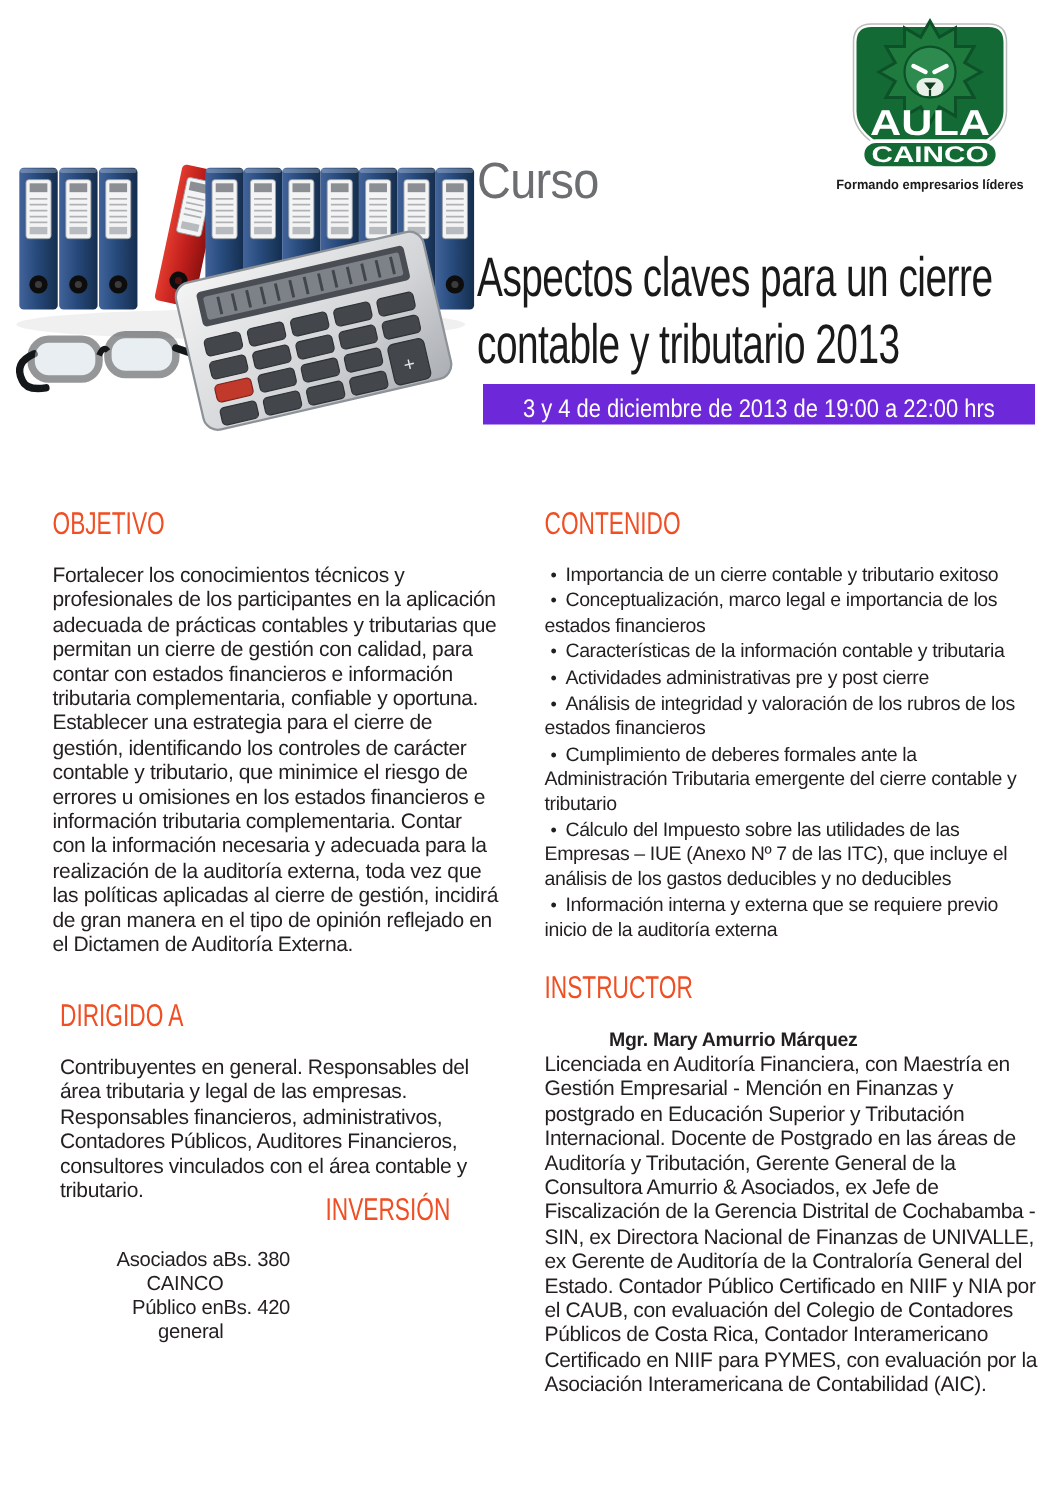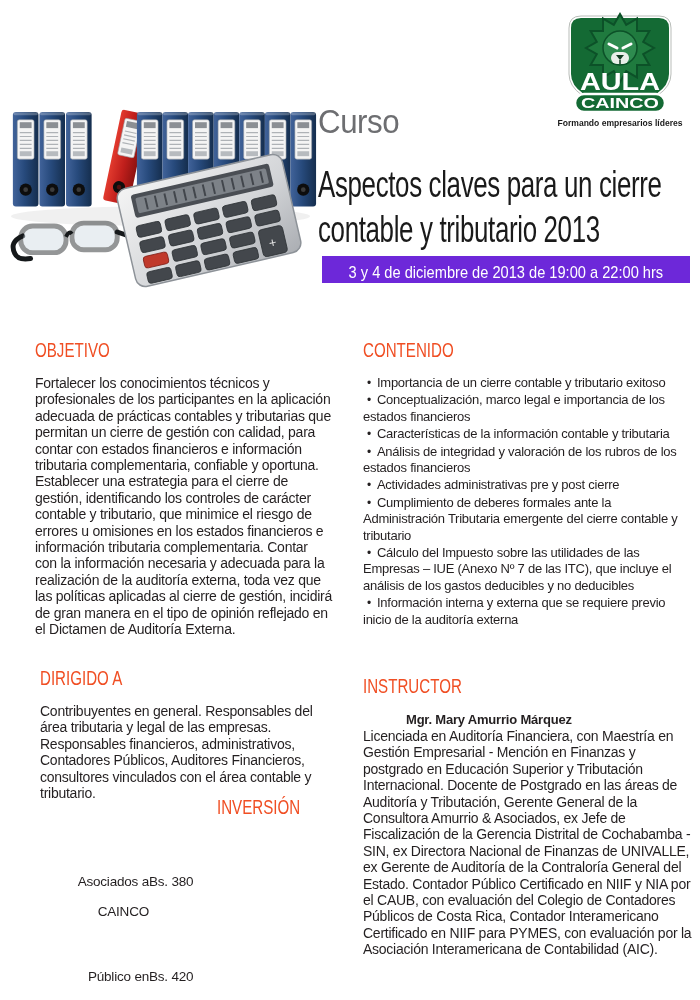--- a/index.html
+++ b/index.html
@@ -44,24 +44,24 @@
   .section-heading {
     color:#f04e23; font-size:21px; line-height:26px; font-weight:500;
     display:inline-block; transform:scaleX(0.72); transform-origin:left top;
     white-space:nowrap; margin:0 0 12px 0;
   }
   .body-text { font-size:14px; line-height:16.4px; letter-spacing:-0.25px; }
   .sec-objetivo   { left:35px;  top:337px; width:298px; }
   .sec-dirigido   { left:40px;  top:665px; width:302px; }
   .sec-inversion  { left:43px;  top:794px; width:290px;text-align:right; }
   .sec-contenido  { left:363px; top:337px; width:330px; }
-  .sec-instructor { left:363px; top:646px; width:333px;margin-top:27px; }
+  .sec-instructor { left:363px; top:646px; width:333px; }
   .bullet-item { font-size:13px; line-height:16.4px; letter-spacing:-0.25px; margin-bottom:1px; }
   .bullet-dot { display:inline; margin:0 6px 0 4px; font-size:12px; }
-  .price-row { display:flex; font-size:13.5px; line-height:30px; letter-spacing:-0.2px;margin-top:35px; }
+  .price-row { display:flex; font-size:13.5px; line-height:16px; letter-spacing:-0.2px; }
   .price-label { width:106px; }
   .instructor-name { font-size:13px; line-height:17px; font-weight:bold; letter-spacing:-0.2px; margin-bottom:0px;padding-left:43px; }
 </style>
 </head>
 <body>
 
 <div class="page">
 
   <svg class="illustration" width="315" height="197" viewBox="0 0 320 200" xmlns="http://www.w3.org/2000/svg">
     <defs>
@@ -206,22 +206,22 @@
         </div>
       </div>
   </div>
 
   <div class="section sec-contenido">
     <h2 class="section-heading">CONTENIDO</h2>
     <div>
         <div class="bullet-item"><span class="bullet-dot">•</span><span>Importancia de un cierre contable y tributario exitoso</span></div>
         <div class="bullet-item"><span class="bullet-dot">•</span><span>Conceptualización, marco legal e importancia de los estados financieros</span></div>
         <div class="bullet-item"><span class="bullet-dot">•</span><span>Características de la información contable y tributaria</span></div>
+        <div class="bullet-item"><span class="bullet-dot">•</span><span>Actividades administrativas pre y post cierre</span></div>
         <div class="bullet-item"><span class="bullet-dot">•</span><span>Análisis de integridad y valoración de los rubros de los estados financieros</span></div>
-        <div class="bullet-item"><span class="bullet-dot">•</span><span>Actividades administrativas pre y post cierre</span></div>
         <div class="bullet-item"><span class="bullet-dot">•</span><span>Cumplimiento de deberes formales ante la Administración Tributaria emergente del cierre contable y tributario</span></div>
         <div class="bullet-item"><span class="bullet-dot">•</span><span>Cálculo del Impuesto sobre las utilidades de las Empresas – IUE (Anexo Nº 7 de las ITC), que incluye el análisis de los gastos deducibles y no deducibles</span></div>
         <div class="bullet-item"><span class="bullet-dot">•</span><span>Información interna y externa que se requiere previo inicio de la auditoría externa</span></div>
       </div>
   </div>
 
   <div class="section sec-instructor">
     <h2 class="section-heading">INSTRUCTOR</h2>
     <div class="instructor-name">Mgr. Mary Amurrio Márquez</div>
     <div class="body-text">Licenciada en Auditoría Financiera, con Maestría en Gestión Empresarial - Mención en Finanzas y postgrado en Educación Superior y Tributación Internacional. Docente de Postgrado en las áreas de Auditoría y Tributación, Gerente General de la Consultora Amurrio &amp; Asociados, ex Jefe de Fiscalización de la Gerencia Distrital de Cochabamba - SIN, ex Directora Nacional de Finanzas de UNIVALLE, ex Gerente de Auditoría de la Contraloría General del Estado. Contador Público Certificado en NIIF  y NIA por el CAUB, con evaluación del Colegio de Contadores Públicos de Costa Rica, Contador Interamericano Certificado en NIIF para PYMES, con evaluación por la Asociación Interamericana de Contabilidad (AIC).</div>

